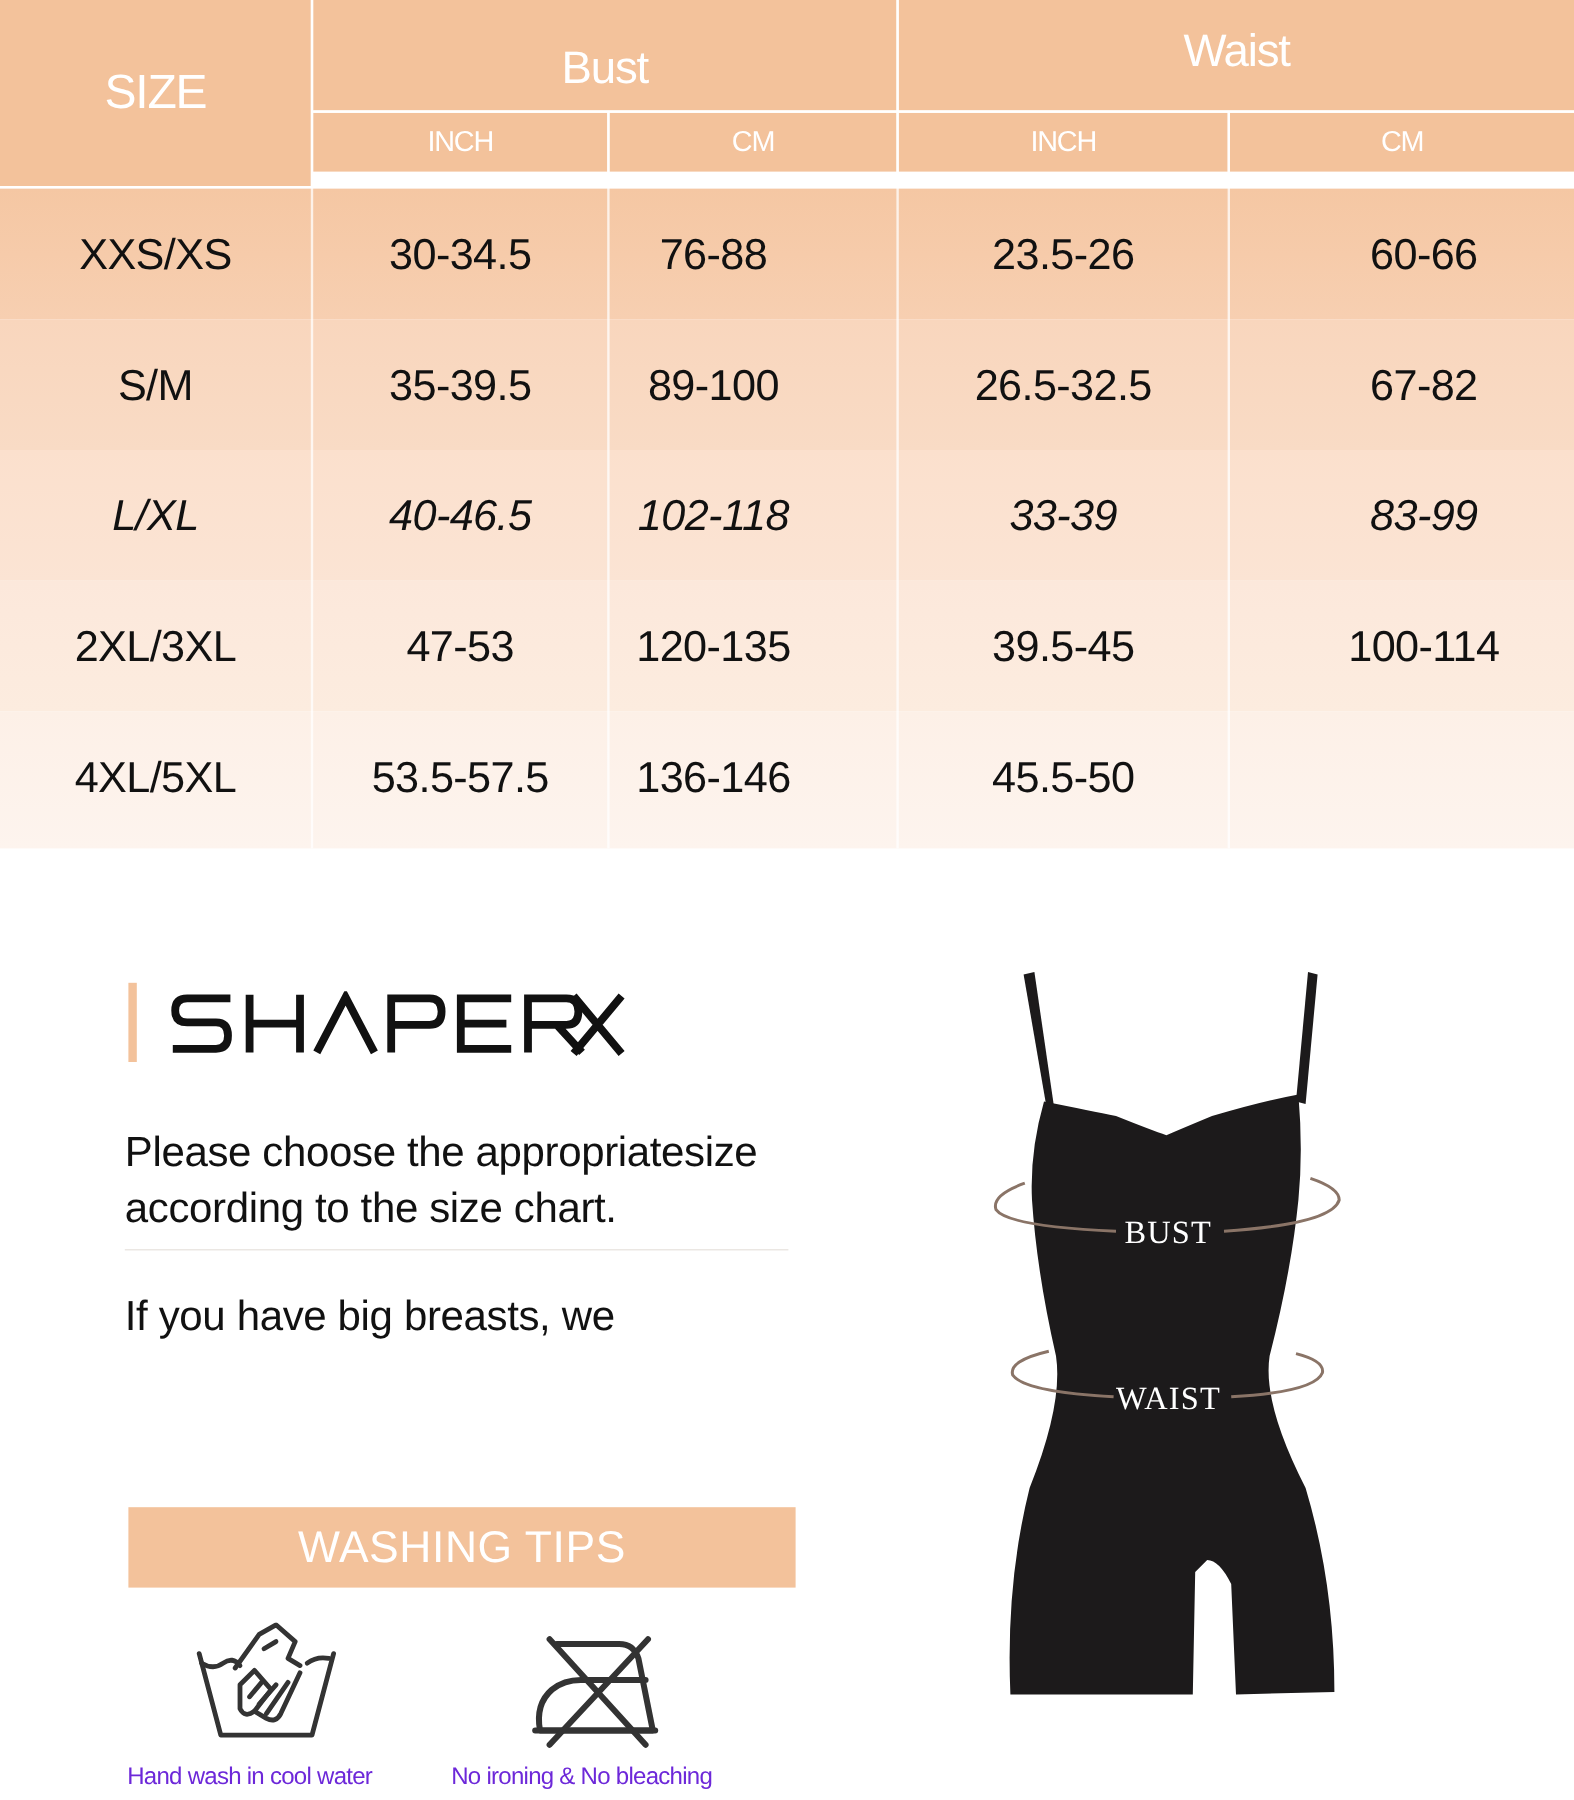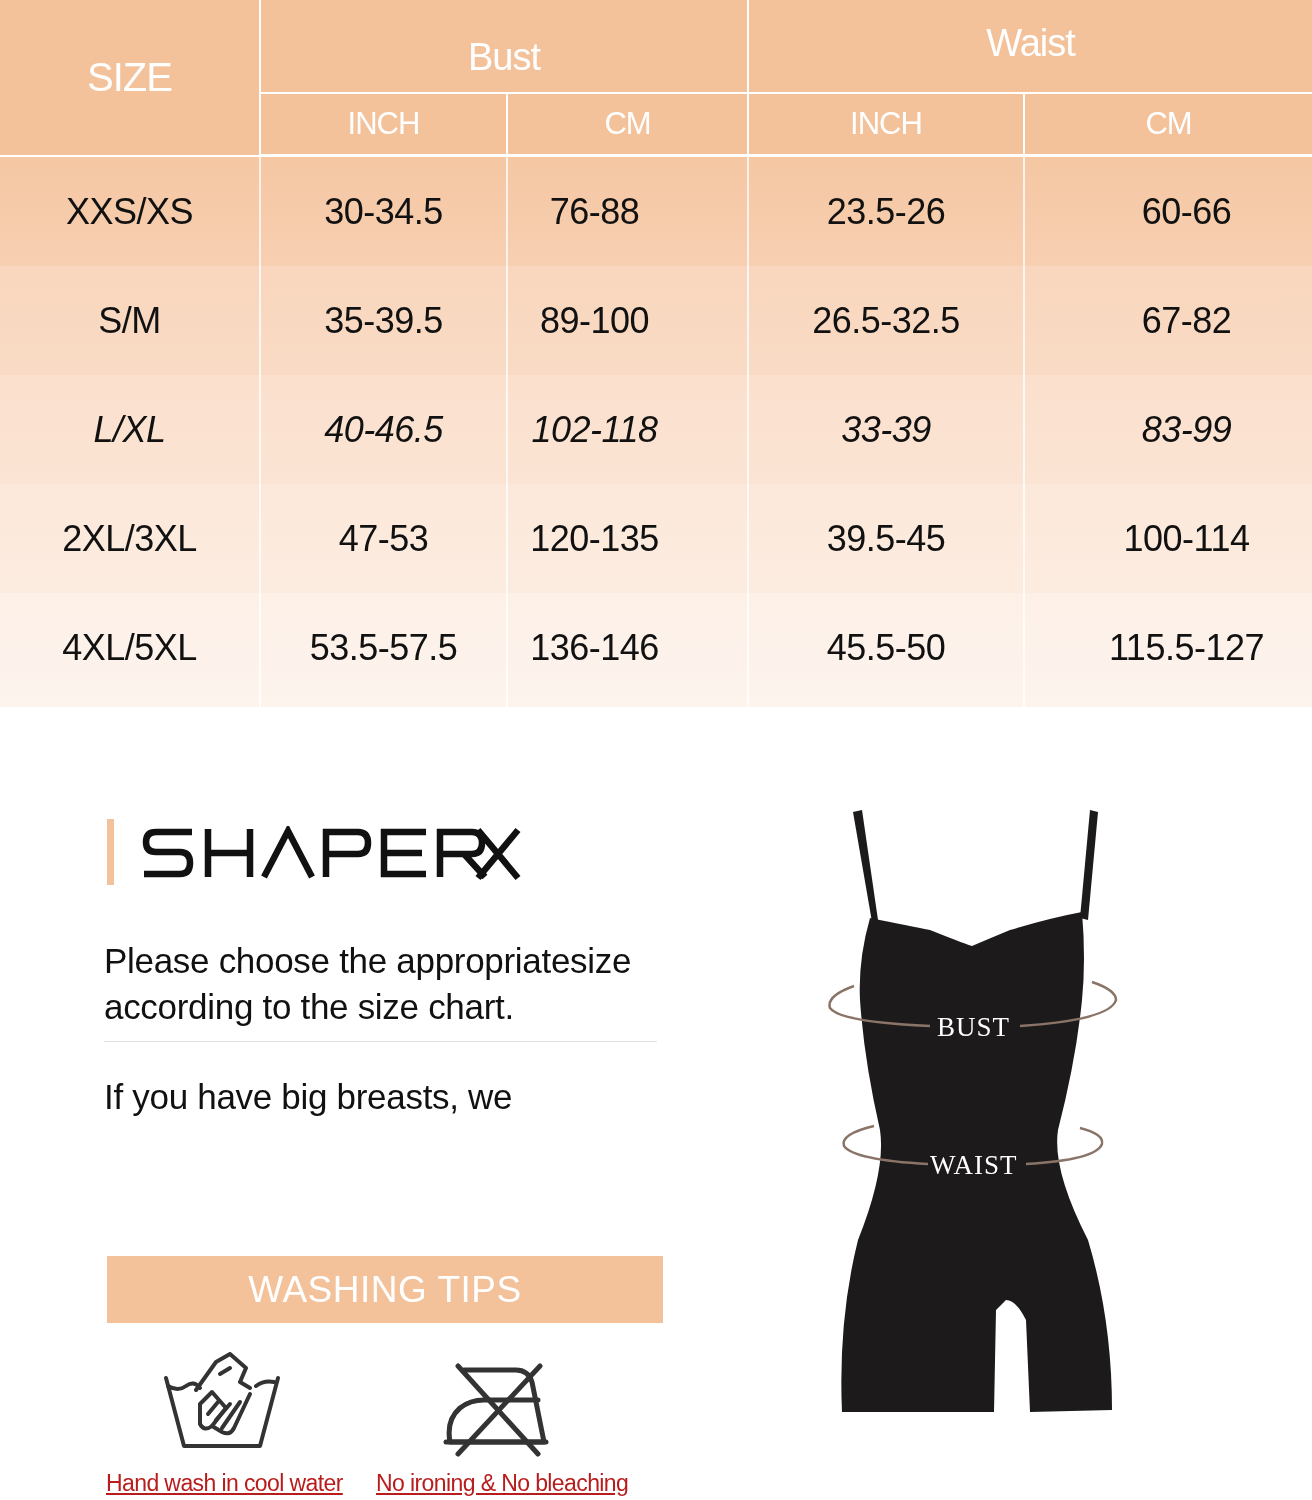--- a/index.html
+++ b/index.html
@@ -11,21 +11,21 @@
       position: absolute; left: 0; top: 0; width: 1312px; height: 707px;
     }
     .hdr {
       position: absolute; background: #f3c29b; color: #ffffff;
       display: flex; align-items: center; justify-content: center;
     }
     .hdr.size { left: 0; top: 0; width: 259px; height: 155px; font-size: 40px; letter-spacing: -1px; }
     .hdr.group { height: 92px; top: 0; font-size: 38px; letter-spacing: -1px; }
     .hdr.group.bust { left: 261px; width: 486px; padding-top: 22px; }
     .hdr.group.waist { left: 749px; width: 563px; padding-bottom: 6px; }
-    .hdr.sub { top: 94px; height: 60px; font-size: 31px; letter-spacing: -1px; }
+    .hdr.sub { top: 94px; height: 49px; font-size: 24px; letter-spacing: -1px; }
     .hdr.sub.c1 { left: 261px; width: 245px; }
     .hdr.sub.c2 { left: 508px; width: 239px; }
     .hdr.sub.c3 { left: 749px; width: 274px; }
     .hdr.sub.c4 { left: 1025px; width: 287px; }
 
     .rows { position: absolute; left: 0; top: 157px; width: 1312px; }
     .row { position: absolute; left: 0; width: 1312px; height: 109px; }
     .cell {
       position: absolute; top: 0; height: 109px;
       display: flex; align-items: center; justify-content: center;
@@ -51,21 +51,21 @@
     .para.p2 { top: 1074px; width: 600px; }
     .divider { position: absolute; left: 104px; top: 1041px; width: 553px; height: 1px; background: #e6e2dd; }
 
     .wash-banner {
       position: absolute; left: 107px; top: 1256px; width: 556px; height: 67px;
       background: #f3c29b; color: #ffffff; font-size: 37px; letter-spacing: 0.5px;
       display: flex; align-items: center; justify-content: center;
     }
     .icon-wash { position: absolute; left: 160px; top: 1352px; width: 124px; height: 102px; }
     .icon-iron { position: absolute; left: 440px; top: 1360px; width: 114px; height: 98px; }
-    .cap { position: absolute; top: 1470px; font-size: 23px; color: #b91c1c; letter-spacing: -0.6px; white-space: nowrap; text-decoration: underline; }
+    .cap { position: absolute; top: 1470px; font-size: 20px; color: #6d28d9; letter-spacing: -0.6px; white-space: nowrap; }
     .cap.c1 { left: 106px; }
     .cap.c2 { left: 376px; }
 
     
     .product { position: absolute; left: 820px; top: 800px; width: 310px; height: 650px; }
     .measure-label {
       position: absolute; font-family: "Liberation Serif", serif; color: #ffffff; font-size: 27px; letter-spacing: 1px;
     }
   </style>
 </head>
@@ -107,21 +107,20 @@
       <div class="cell k1">47-53</div>
       <div class="cell k2">120-135</div>
       <div class="cell k3">39.5-45</div>
       <div class="cell k4">100-114</div>
     </div>
     <div class="row" style="top:436px; height:114px; background:linear-gradient(#fdf0e7,#fdf4ee);">
       <div class="cell k0">4XL/5XL</div>
       <div class="cell k1">53.5-57.5</div>
       <div class="cell k2">136-146</div>
       <div class="cell k3">45.5-50</div>
-      <div class="cell k4">115.5-127</div>
     </div>
   </div>
 
   <div class="vline" style="left:259px; height:707px;"></div>
   <div class="vline" style="left:506px; top:94px; height:613px;"></div>
   <div class="vline" style="left:747px; height:707px;"></div>
   <div class="vline" style="left:1023px; top:94px; height:613px;"></div>
   <div style="position:absolute; left:261px; top:92px; width:1051px; height:2px; background:#ffffff;"></div>
   <div style="position:absolute; left:0; top:155px; width:1312px; height:2px; background:#ffffff;"></div>
 </div>

